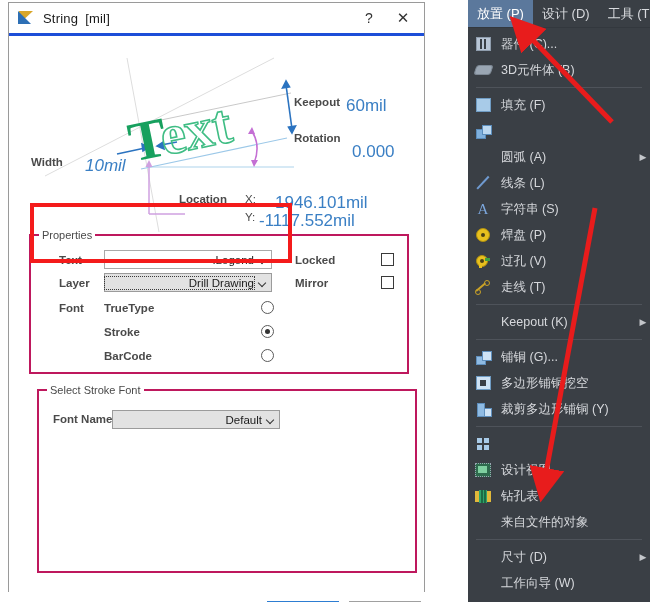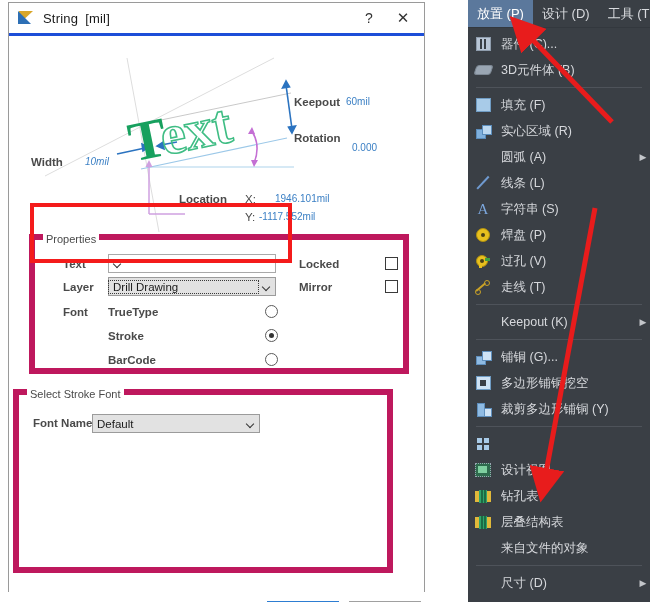--- a/index.html
+++ b/index.html
@@ -55,28 +55,29 @@
 
   .dlg-body { position:relative; height: 558px; background:#fff; }
 
   
   .preview {
     position:absolute; left:0; top:0; width: 415px; height: 196px;
     overflow:hidden;
   }
   .preview svg { position:absolute; left:0; top:0; }
   .pv-label { position:absolute; font-size: 11.5px; color:#4a4a4a; font-weight:bold; white-space:nowrap; }
-  .pv-value { position:absolute; font-size: 10px; color:#3a7fc4; white-space:nowrap; }
+  .pv-value { position:absolute; font-size: 17px; color:#3a7fc4; white-space:nowrap; }
 
   
   .groupbox {
     position:absolute;
-    border: 6px solid #be185d;
+    border: 2px solid #be185d;
     box-sizing:border-box;
     background: transparent;
+    text-align: right;
   }
   .group-title {
     position:absolute; top:-7px; left: 8px;
     background:#fff; padding: 0 3px;
     font-size: 11px; color:#4a4a4a;
   }
   .row-label {
     position:absolute; font-size: 11.5px; color:#4a4a4a; font-weight: bold;
   }
   .combo {
@@ -304,20 +305,21 @@
         <div class="pv-value" style="left:250px; top:157px;margin-left:16px;">1946.101mil</div>
         <div class="pv-label" style="left:236px; top:175px; font-weight:normal;">Y:</div>
         <div class="pv-value" style="left:250px; top:175px;">-1117.552mil</div>
       </div>
 
       <div class="groupbox" style="left:20px; top:198px; width:380px; height:140px;">
         <div class="group-title">Properties</div>
 
         <div class="row-label" style="left:28px; top:18px;">Text</div>
         <div class="combo" style="left:73px; top:14px; width:168px;">
+          <span class="cval">.Legend</span>
           <span class="carrow">
               <span class="chev"></span>
             </span>
         </div>
 
         <div class="row-label" style="left:28px; top:41px;">Layer</div>
         <div class="combo gray focused" style="left:73px; top:37px; width:168px;">
           <span class="cval">Drill Drawing</span>
           <span class="carrow">
               <span class="chev"></span>
@@ -335,21 +337,21 @@
         <div class="row-label" style="left:73px; top:66px;">TrueType</div>
         <div class="radio" style="left:230px; top:65px;"></div>
 
         <div class="row-label" style="left:73px; top:90px;">Stroke</div>
         <div class="radio on" style="left:230px; top:89px;"></div>
 
         <div class="row-label" style="left:73px; top:114px;">BarCode</div>
         <div class="radio" style="left:230px; top:113px;"></div>
       </div>
 
-      <div class="groupbox" style="left:4px; top:353px; width:380px; height:184px;">
+      <div class="groupbox" style="left:28px; top:353px; width:380px; height:184px;">
         <div class="group-title">Select Stroke Font</div>
         <div class="row-label" style="left:14px; top:22px;">Font Name</div>
         <div class="combo gray" style="left:73px; top:19px; width:168px;">
           <span class="cval">Default</span>
           <span class="carrow">
               <span class="chev"></span>
             </span>
         </div>
       </div>
 
@@ -390,21 +392,20 @@
         <span class="mi-icon">
             <span class="ic-fill"></span>
           </span>
         <span class="mi-label">填充 (F)</span>
       </div>
 
       <div class="menu-item">
         <span class="mi-icon">
             <span class="ic-solid"></span>
           </span>
-        <span class="mi-label">实心区域 (R)</span>
       </div>
 
       <div class="menu-item">
         <span class="mi-icon"></span>
         <span class="mi-label">圆弧 (A)</span>
         <span class="mi-sub">▶</span>
       </div>
 
       <div class="menu-item">
         <span class="mi-icon">
@@ -503,30 +504,20 @@
         <span class="mi-icon">
             <span class="ic-drill">
               <i class="l"></i>
               <i class="c"></i>
               <i class="r"></i>
             </span>
           </span>
         <span class="mi-label">钻孔表</span>
       </div>
 
-      <div class="menu-item">
-        <span class="mi-icon">
-            <span class="ic-drill">
-              <i class="l"></i>
-              <i class="c"></i>
-              <i class="r"></i>
-            </span>
-          </span>
-        <span class="mi-label">层叠结构表</span>
-      </div>
 
       <div class="menu-item">
         <span class="mi-icon"></span>
         <span class="mi-label">来自文件的对象</span>
       </div>
 
       <div class="menu-sep"></div>
 
       <div class="menu-item">
         <span class="mi-icon"></span>

